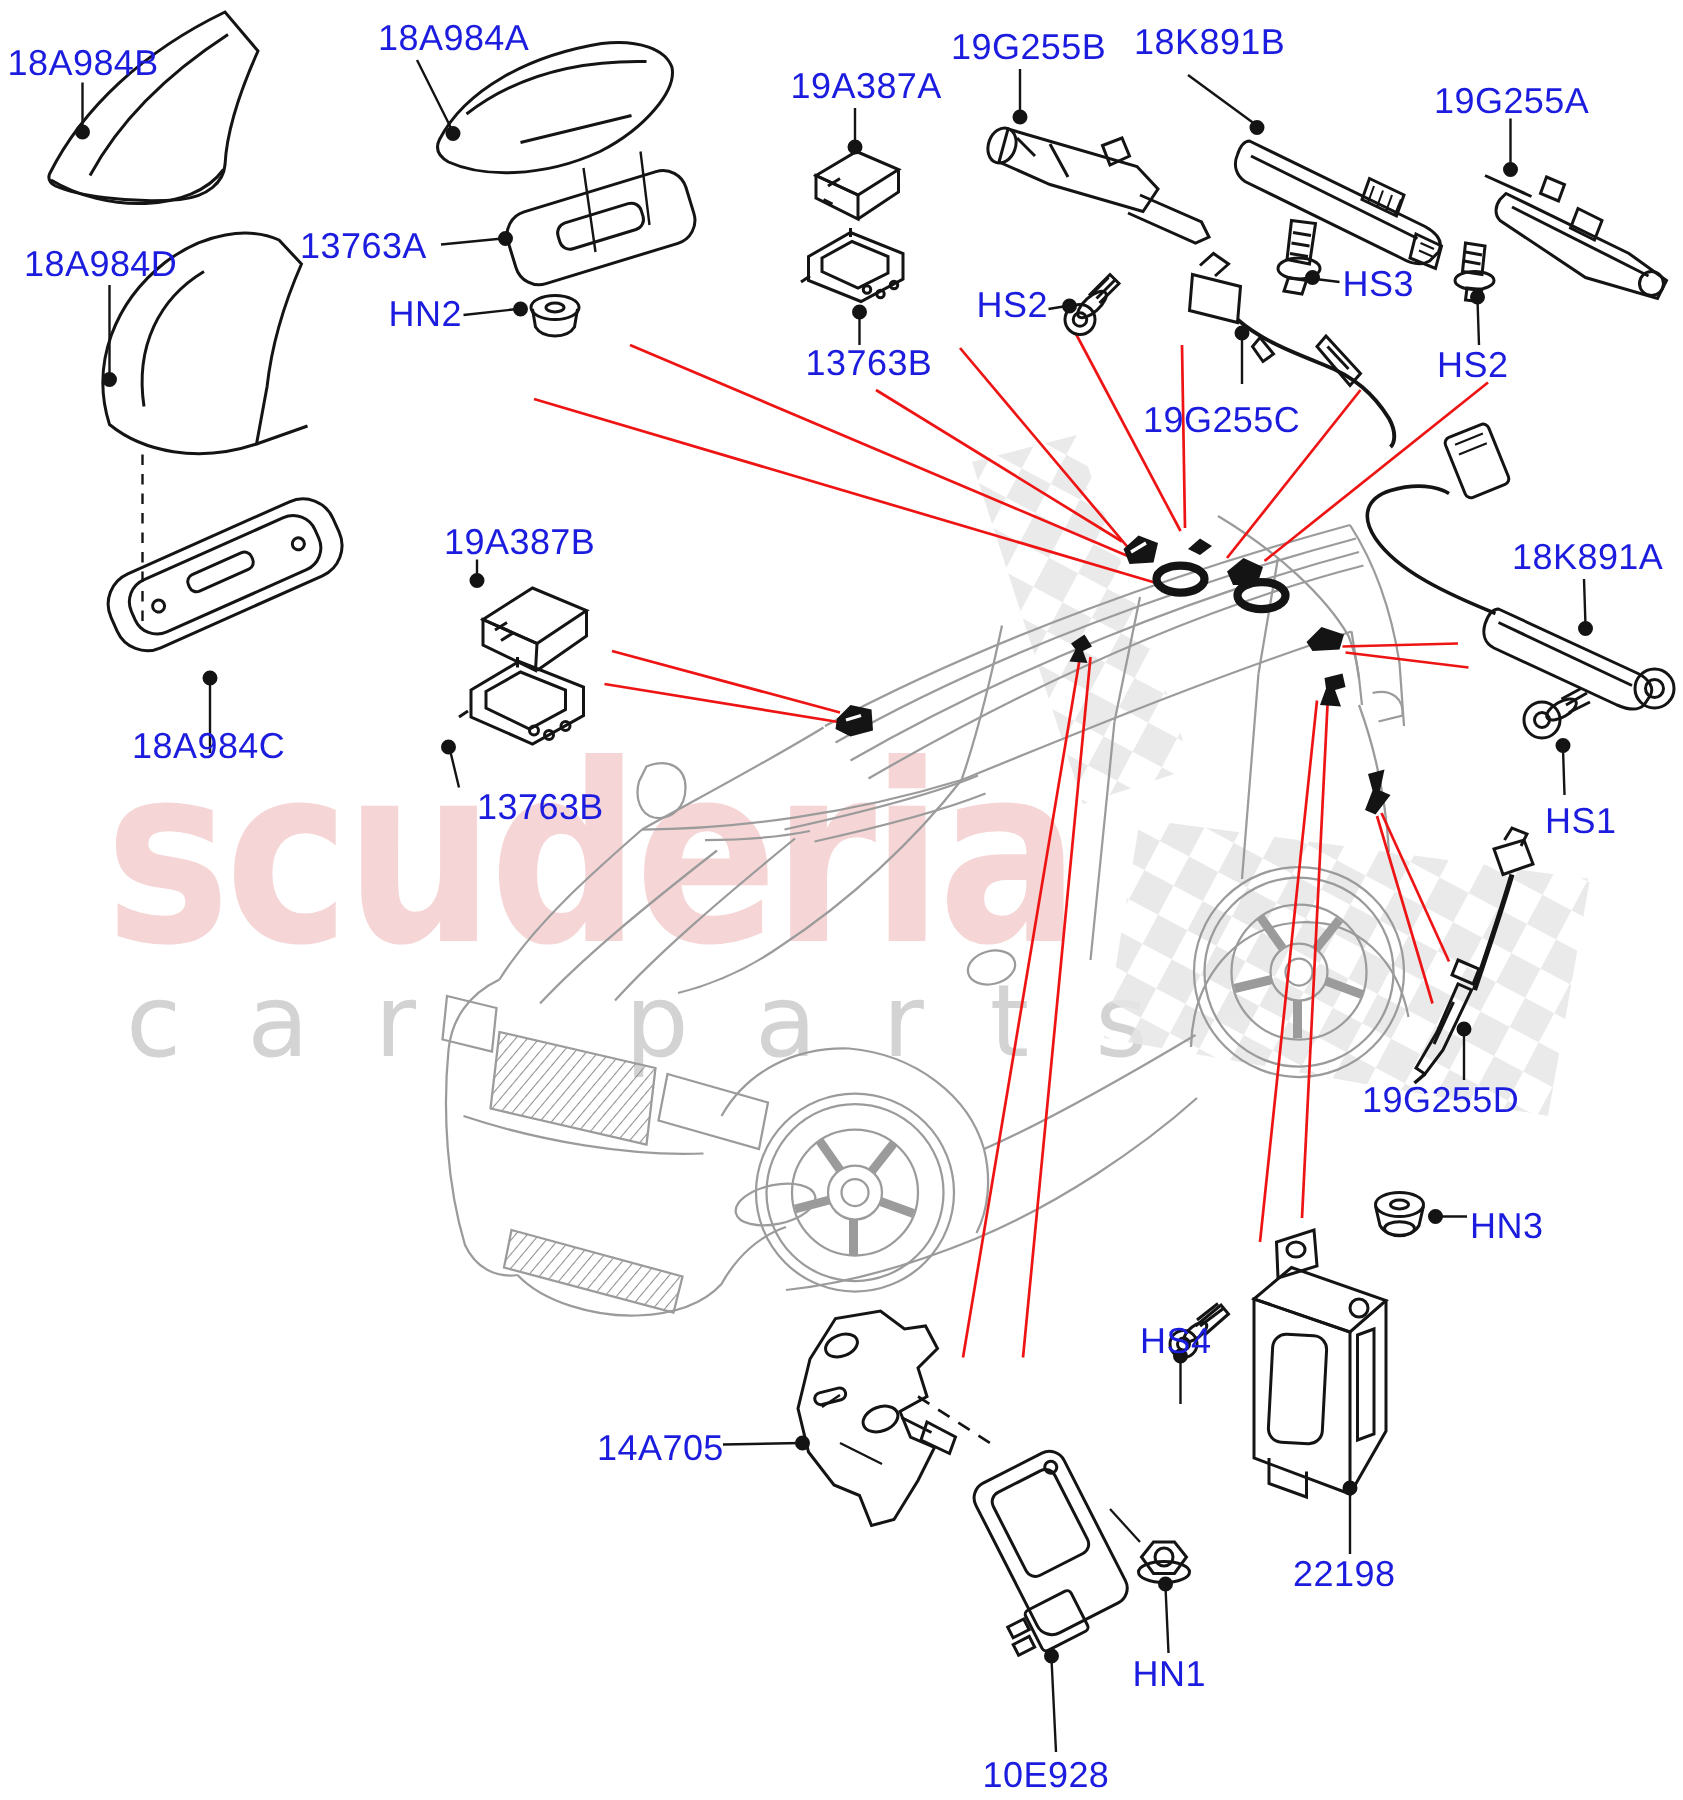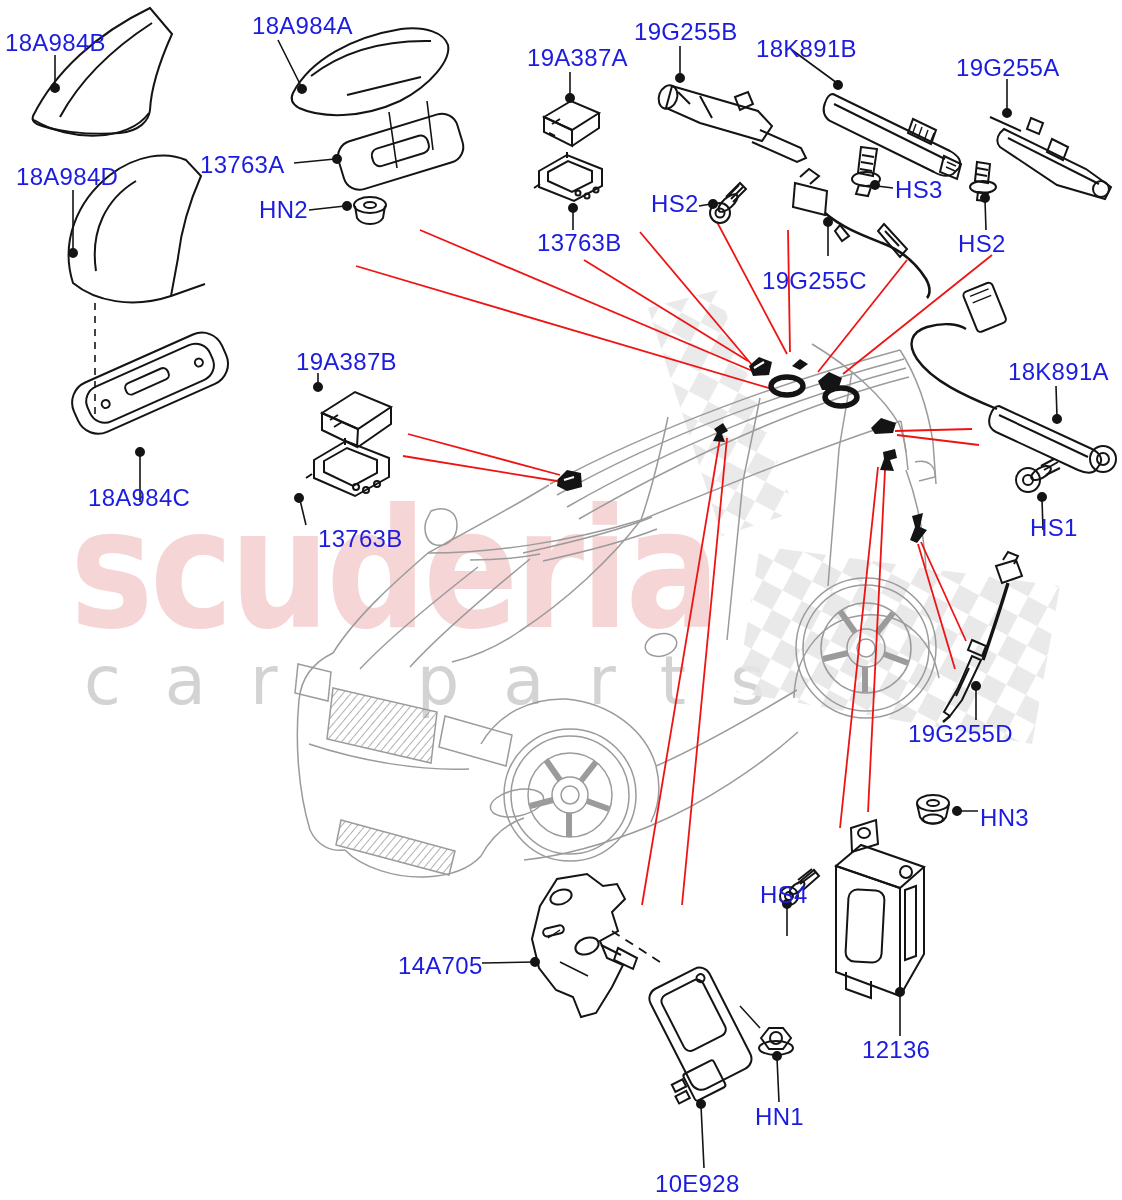--- a/index.html
+++ b/index.html
@@ -355,36 +355,36 @@
         <circle cx="900" cy="992" r="4.2"></circle>
       <circle cx="777" cy="1056" r="4.2"></circle>
         <circle cx="701" cy="1104" r="4.2"></circle>
     </g>
   </svg>
 
   <div class="plabel" style="left:5px;top:30px">18A984B</div>
   <div class="plabel" style="left:252px;top:13px">18A984A</div>
   <div class="plabel" style="left:527px;top:45px">19A387A</div>
   <div class="plabel" style="left:634px;top:19px">19G255B</div>
-  <div class="plabel" style="left:756px;top:36px">18K891B</div>
+  <div class="plabel" style="left:756px;top:16px">18K891B</div>
   <div class="plabel" style="left:956px;top:55px">19G255A</div>
   <div class="plabel" style="left:16px;top:164px">18A984D</div>
   <div class="plabel" style="left:200px;top:152px">13763A</div>
   <div class="plabel" style="left:259px;top:197px">HN2</div>
   <div class="plabel" style="left:537px;top:230px">13763B</div>
   <div class="plabel" style="left:651px;top:191px">HS2</div>
   <div class="plabel" style="left:895px;top:177px">HS3</div>
   <div class="plabel" style="left:762px;top:268px">19G255C</div>
   <div class="plabel" style="left:958px;top:231px">HS2</div>
   <div class="plabel" style="left:296px;top:349px">19A387B</div>
   <div class="plabel" style="left:1008px;top:359px">18K891A</div>
   <div class="plabel" style="left:318px;top:526px">13763B</div>
   <div class="plabel" style="left:88px;top:485px">18A984C</div>
-  <div class="plabel" style="left:1030px;top:515px">HS1</div>
+  <div class="plabel" style="left:1030px;top:535px">HS1</div>
   <div class="plabel" style="left:908px;top:721px">19G255D</div>
   <div class="plabel" style="left:980px;top:805px">HN3</div>
   <div class="plabel" style="left:398px;top:953px">14A705</div>
   <div class="plabel" style="left:760px;top:882px">HS4</div>
-  <div class="plabel" style="left:862px;top:1037px">12136</div>
+  <div class="plabel" style="left:862px;top:1037px">22198</div>
   <div class="plabel" style="left:755px;top:1104px">HN1</div>
   <div class="plabel" style="left:655px;top:1171px">10E928</div>
 
 </div>
 
 </body></html>

